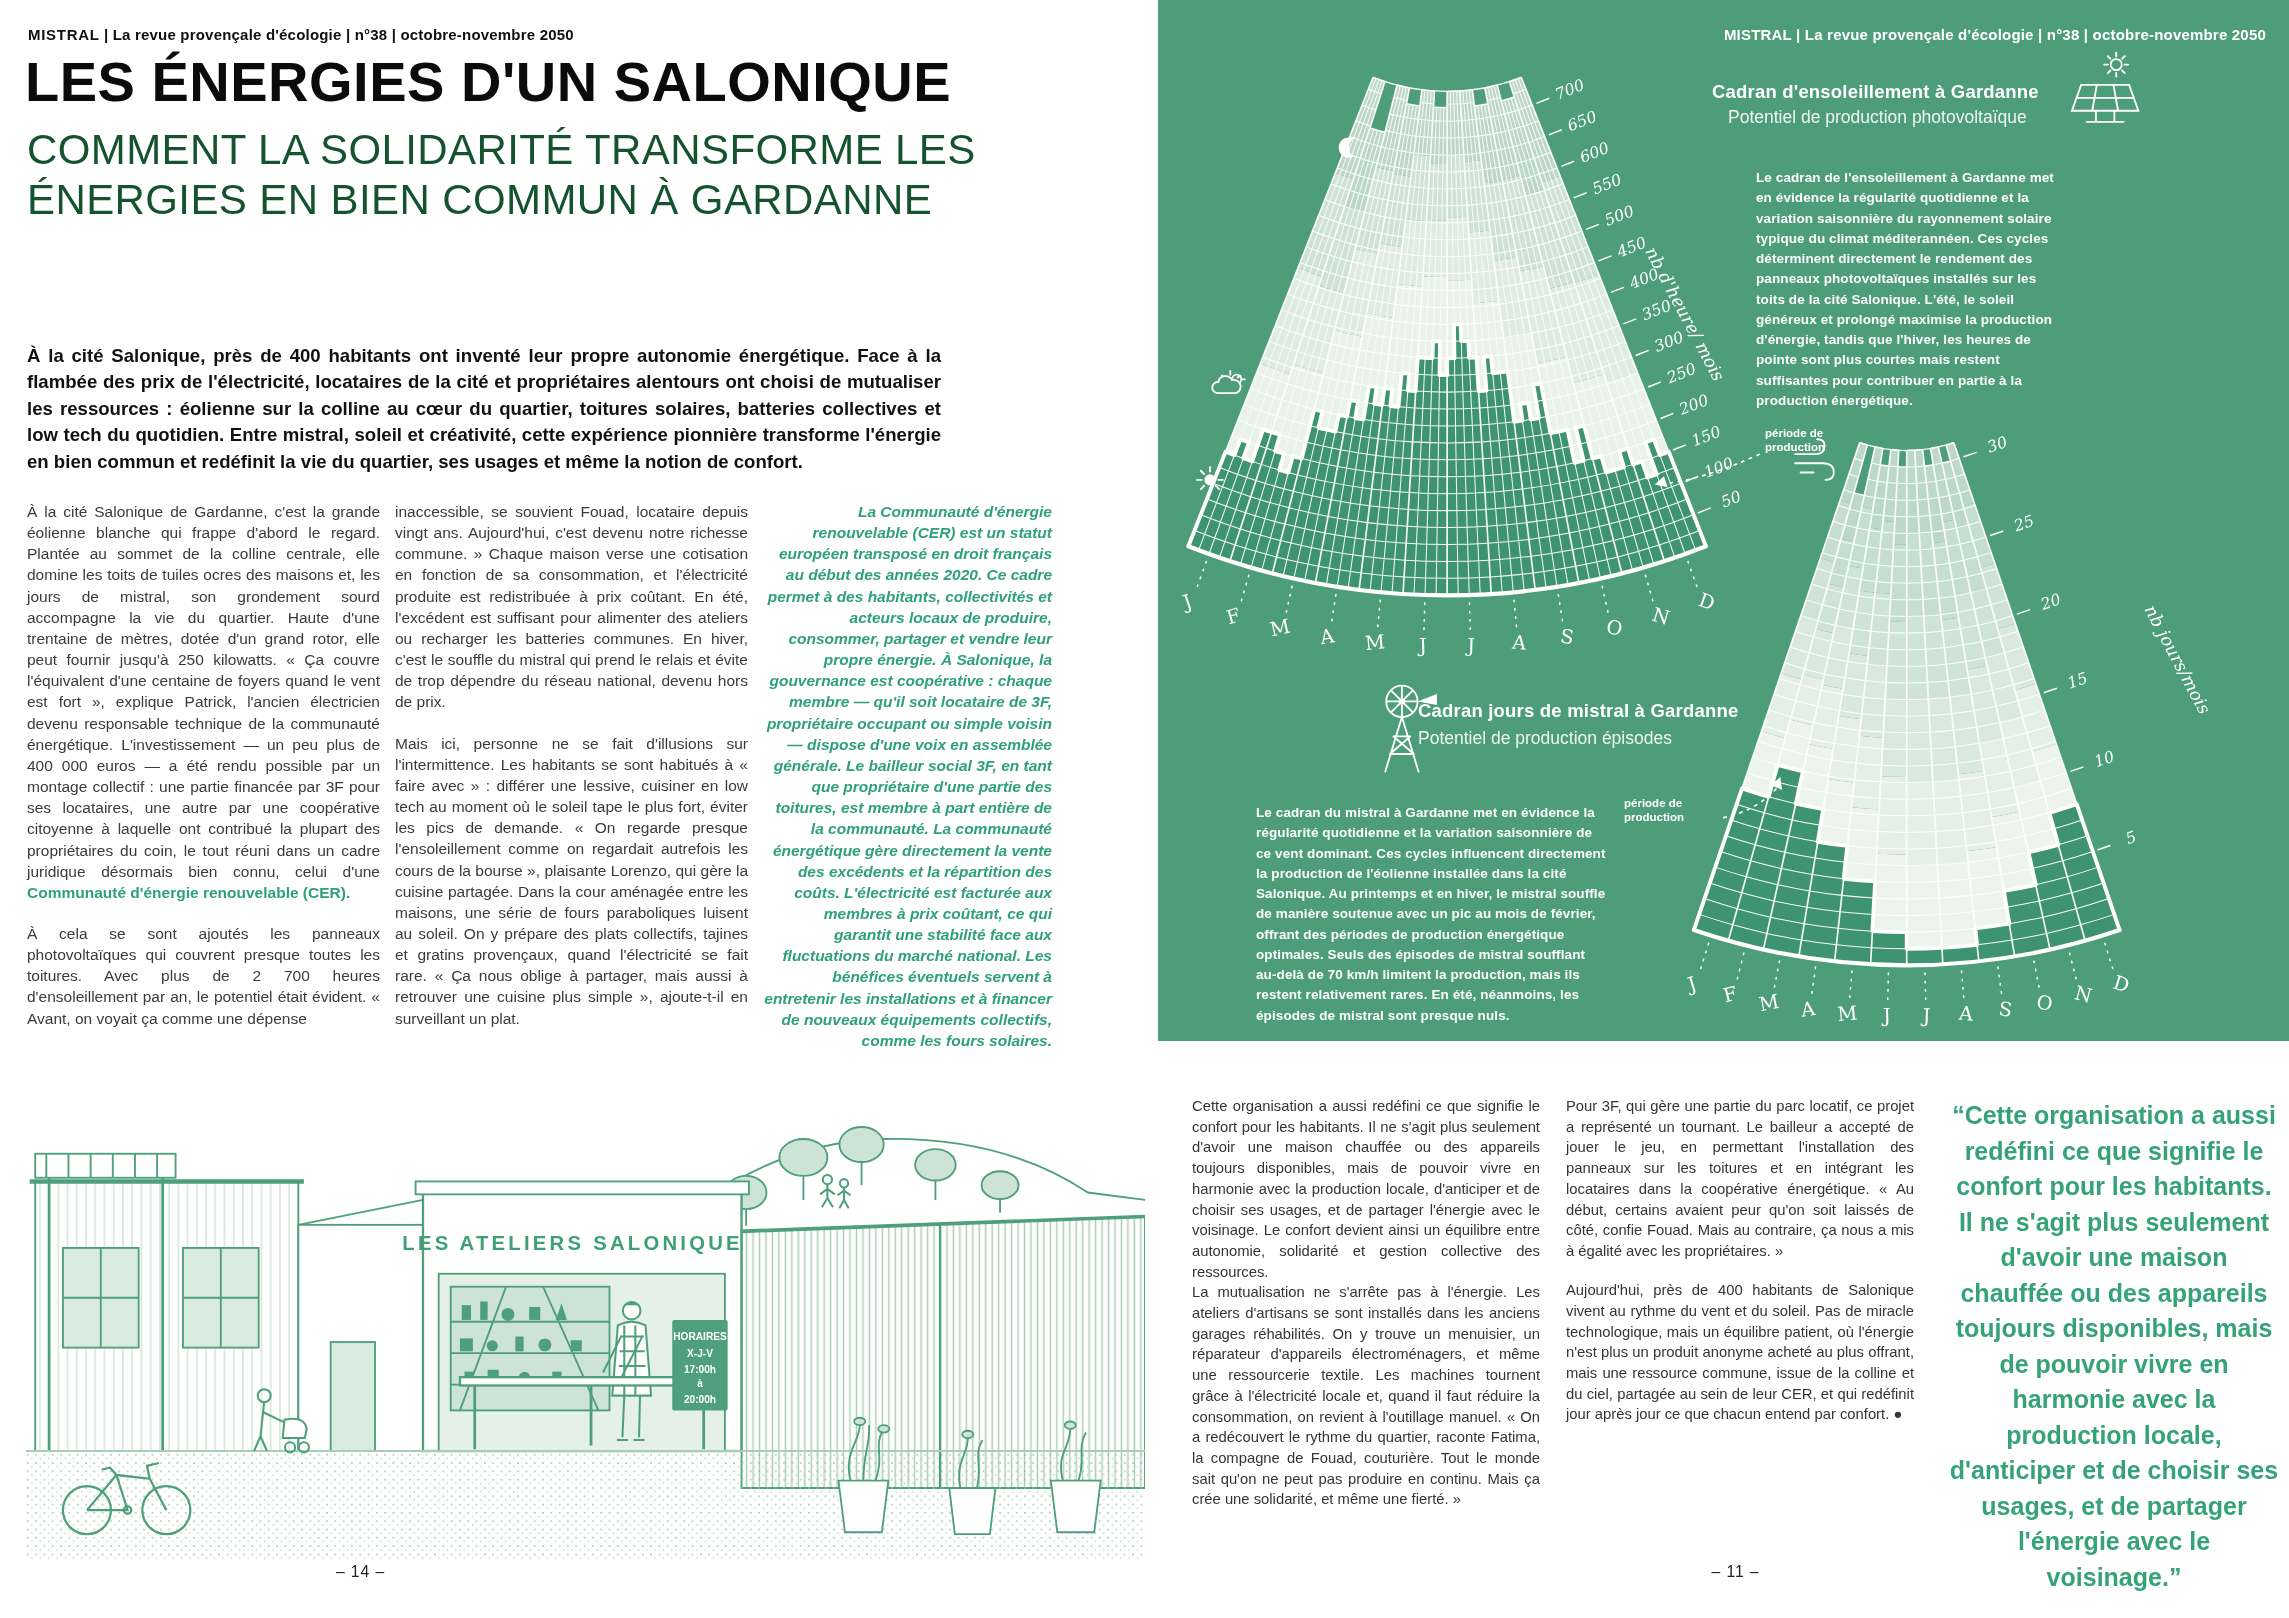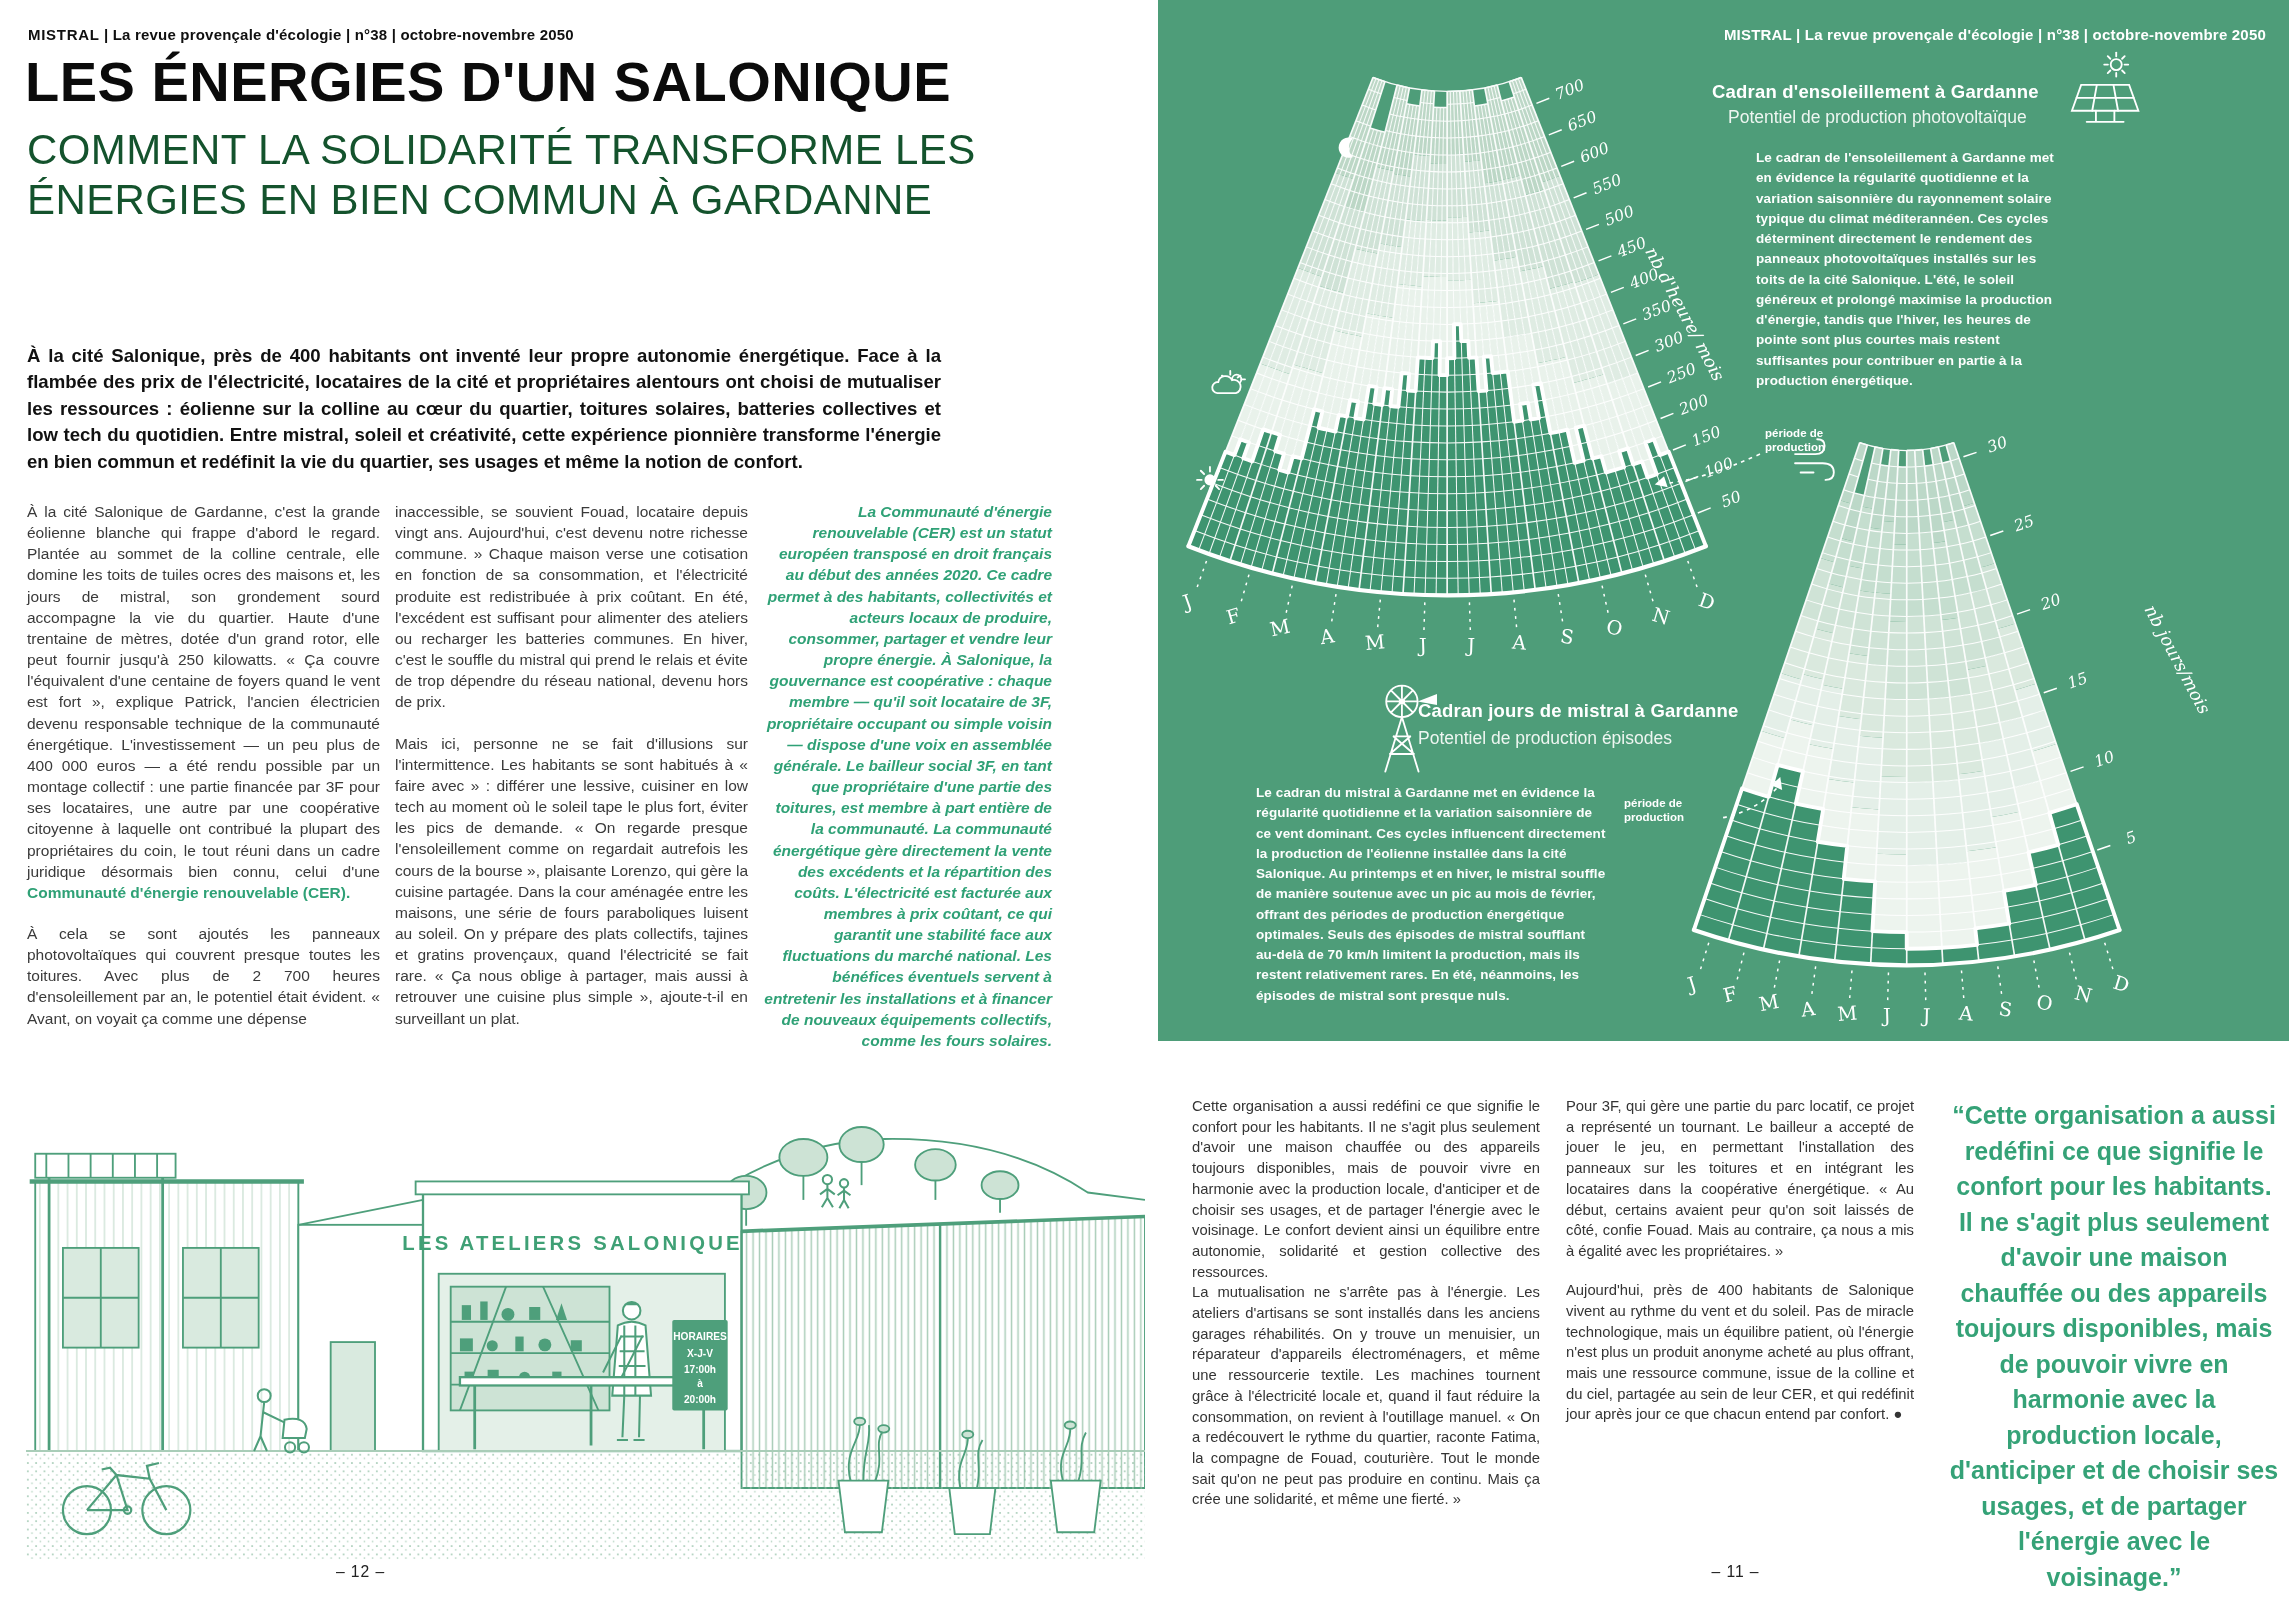--- a/index.html
+++ b/index.html
@@ -17,21 +17,21 @@
   .bodycol p{margin:0 0 20px 0;}
   .green-hl{color:#2fa176;font-weight:700;}
   .greencol{font-size:15.5px;line-height:1.365;color:#2fa176;font-style:italic;font-weight:600;text-align:right;}
   .pagenum{font-size:15.7px;color:#222;letter-spacing:0.9px;}
 
   
   #right-green{background:#4E9D79;}
   .masthead-w{font-size:15px;font-weight:700;color:#ffffff;letter-spacing:0.2px;text-align:right;}
   .chart-title{font-size:18.5px;font-weight:700;color:#fff;letter-spacing:0.2px;}
   .chart-sub{font-size:17.5px;font-weight:400;color:#eef6f1;margin-top:2.8px;}
-  .chart-desc{font-size:13.5px;font-weight:600;color:#fdfefd;line-height:1.5;letter-spacing:0.1px;}
+  .chart-desc{font-size:13.5px;font-weight:600;color:#fdfefd;line-height:1.5;letter-spacing:0.1px;margin-top:20px;}
   .prod-label{font-size:11.5px;font-weight:700;color:#fff;line-height:1.25;}
   .botcol{font-size:14.8px;line-height:1.4;color:#343434;text-align:justify;}
   .botcol p{margin:0 0 18.5px 0;}
   .pullquote{font-size:25px;line-height:1.42;font-weight:700;color:#35a277;text-align:center;}
   svg text{user-select:none;}
 </style>
 </head>
 <body>
 
 <div id="canvas">
@@ -186,21 +186,21 @@
       <text x="592" y="212" text-anchor="middle" font-family="Liberation Sans, sans-serif" font-size="22" font-weight="700" letter-spacing="3.5" fill="#3FA075">LES ATELIERS SALONIQUE</text>
       <g font-family="Liberation Sans, sans-serif" font-size="11" font-weight="700" fill="#ffffff" text-anchor="middle">
         <text x="730" y="310">HORAIRES</text>
         <text x="730" y="328">X-J-V</text>
         <text x="730" y="346">17:00h</text>
         <text x="730" y="361">à</text>
         <text x="730" y="378">20:00h</text>
       </g>
     </svg>
 
-    <div class="abs pagenum" style="left:305px;top:1563px;width:111px;text-align:center;">– 12 –</div>
+    <div class="abs pagenum" style="left:305px;top:1563px;width:111px;text-align:center;">– 14 –</div>
   </div>
 
   <div class="abs" id="right-green" style="left:1158px;top:0;width:1132px;height:1041px;overflow:hidden;">
     <svg id="fans" class="abs" style="left:0;top:0;" width="1132" height="1041" viewBox="0 0 1226 1128">
         <g>
           <g>
             <path d="M32.6 591.9A765.1 765.1 0 0 0 43.8 596.2L82.5 493.1A655.0 655.0 0 0 1 72.9 489.4Z" fill="#3E9470"></path>
             <path d="M72.9 489.4A655.0 655.0 0 0 0 82.5 493.1L118.7 396.9A552.2 552.2 0 0 1 110.6 393.8Z" fill="#E9F2EB"></path>
             <path d="M110.6 393.8A552.2 552.2 0 0 0 118.7 396.9L157.8 292.9A441.2 441.2 0 0 1 151.3 290.5Z" fill="#DFECE3"></path>
             <path d="M151.3 290.5A441.2 441.2 0 0 0 157.8 292.9L196.8 189.0A330.1 330.1 0 0 1 192.0 187.1Z" fill="#CFE2D6"></path>

